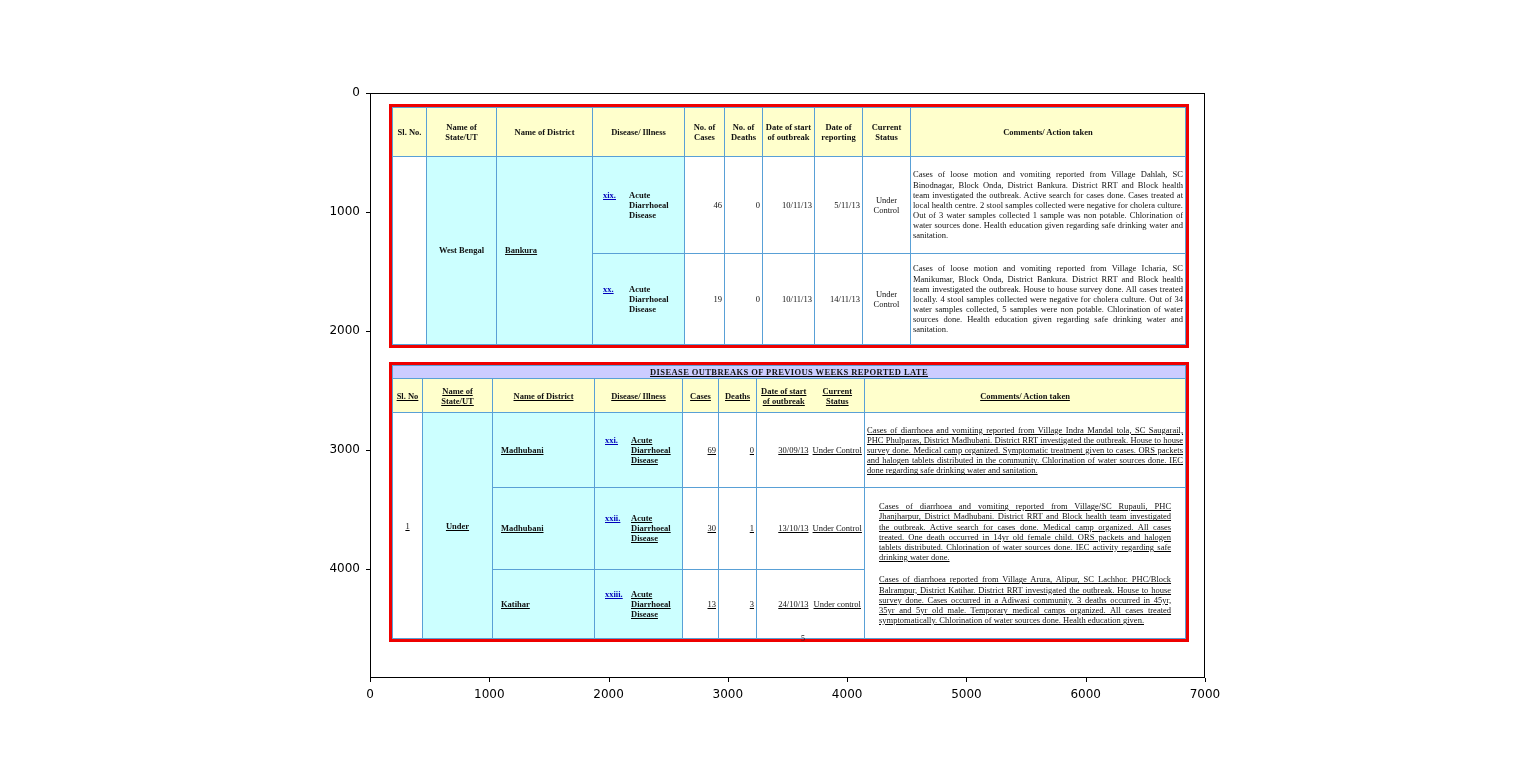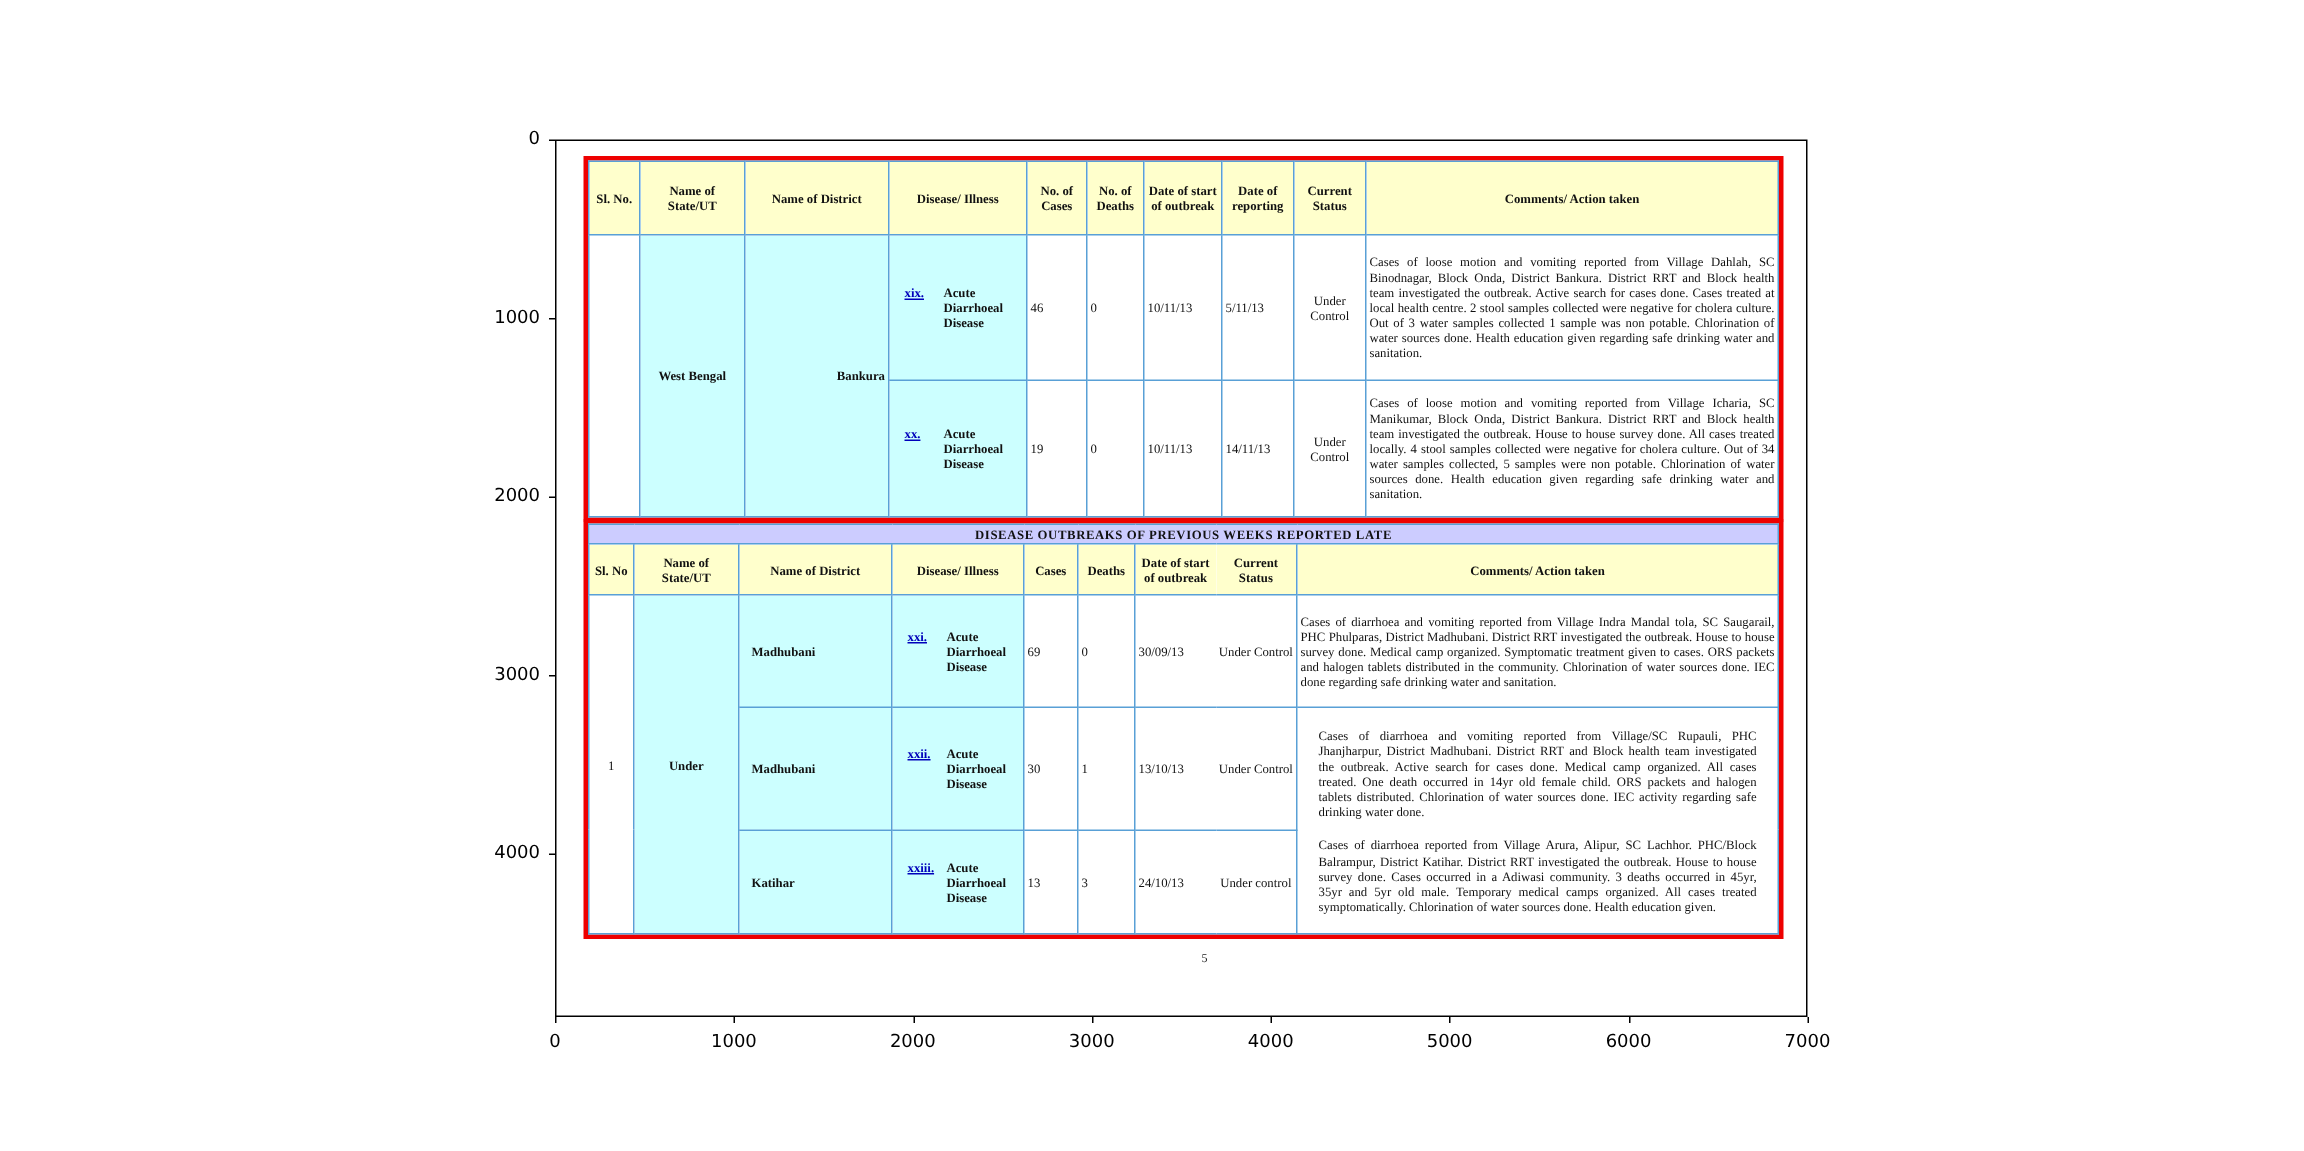--- a/index.html
+++ b/index.html
@@ -12,21 +12,21 @@
 
   .tbl-wrap{position:absolute;border:3px solid var(--red,#ee0000);background:#fff;}
   table.doc{border-collapse:collapse;table-layout:fixed;width:793px;}
   table.doc td{border:1px solid var(--grid,#59a0d6);padding:1px 2px;vertical-align:middle;
                font-size:8.5px;line-height:1.2;color:#111;overflow:hidden;}
   td.hdr{background:var(--hdrbg,#ffffcc);font-weight:bold;text-align:center;vertical-align:middle;
          font-size:8.5px;line-height:1.15;color:#101035;}
   td.cyan{background:var(--cyanbg,#ccffff);}
   td.title-row{background:var(--titlebg,#ccccff);font-weight:bold;text-align:center;
                font-size:8px;letter-spacing:.4px;color:#1a1a4e;padding:0;}
-  td.num{text-align:left;}
+  td.num{text-align:right;}
   td.stat{text-align:center;}
   td.stat-top{text-align:center;vertical-align:top;padding-top:4px;}
   td.state{font-weight:bold;text-align:center;font-size:9px;}
   td.comments{vertical-align:top;text-align:justify;font-size:8.3px;line-height:1.24;padding:2px 3px;}
   td.comments p{margin:12px;}
   .disease{position:relative;padding-left:34px;font-weight:bold;text-align:left;}
   .rom{position:absolute;left:8px;top:0;color:var(--link,#0000bb);text-decoration:underline;font-weight:bold;}
   .nbr{border-right-style:hidden !important;}
   .nbl{border-left-style:hidden !important;}
   .page-num{position:absolute;font-size:8px;color:#222;}
@@ -60,21 +60,21 @@
           <td class="hdr">No. of Cases</td>
           <td class="hdr">No. of Deaths</td>
           <td class="hdr">Date of start of outbreak</td>
           <td class="hdr">Date of reporting</td>
           <td class="hdr">Current Status</td>
           <td class="hdr">Comments/ Action taken</td>
         </tr>
         <tr style="height:97px">
           <td rowspan="2"></td>
           <td rowspan="2" class="cyan state">West Bengal</td>
-          <td rowspan="2" class="cyan state" style="text-align:right;padding-left:8px;">Bankura</td>
+          <td rowspan="2" class="cyan state" style="text-align:left;padding-left:8px;text-decoration:underline;">Bankura</td>
           <td class="cyan">
             <div class="disease">
               <span class="rom">xix.</span>
               <span>Acute Diarrhoeal Disease</span>
             </div>
           </td>
           <td class="num">46</td>
           <td class="num">0</td>
           <td class="num">10/11/13</td>
           <td class="num">5/11/13</td>
@@ -92,21 +92,21 @@
           <td class="num">0</td>
           <td class="num">10/11/13</td>
           <td class="num">14/11/13</td>
           <td class="stat-top">Under Control</td>
           <td class="comments">Cases of loose motion and vomiting reported from Village Icharia, SC Manikumar, Block Onda, District Bankura. District RRT and Block health team investigated the outbreak. House to house survey done. All cases treated locally. 4 stool samples collected were negative for cholera culture. Out of 34 water samples collected, 5 samples were non potable. Chlorination of water sources done. Health education given regarding safe drinking water and sanitation.</td>
         </tr>
       </tbody>
         </table>
     </div>
 
-    <div class="tbl-wrap" style="left:18px;top:252px;">
+    <div class="tbl-wrap" style="left:18px;top:268px;text-decoration:underline;">
       <table class="doc">
         <colgroup>
           <col style="width:30px">
             <col style="width:70px">
             <col style="width:102px">
             <col style="width:88px">
           <col style="width:36px">
             <col style="width:38px">
             <col style="width:54px">
             <col style="width:54px">

